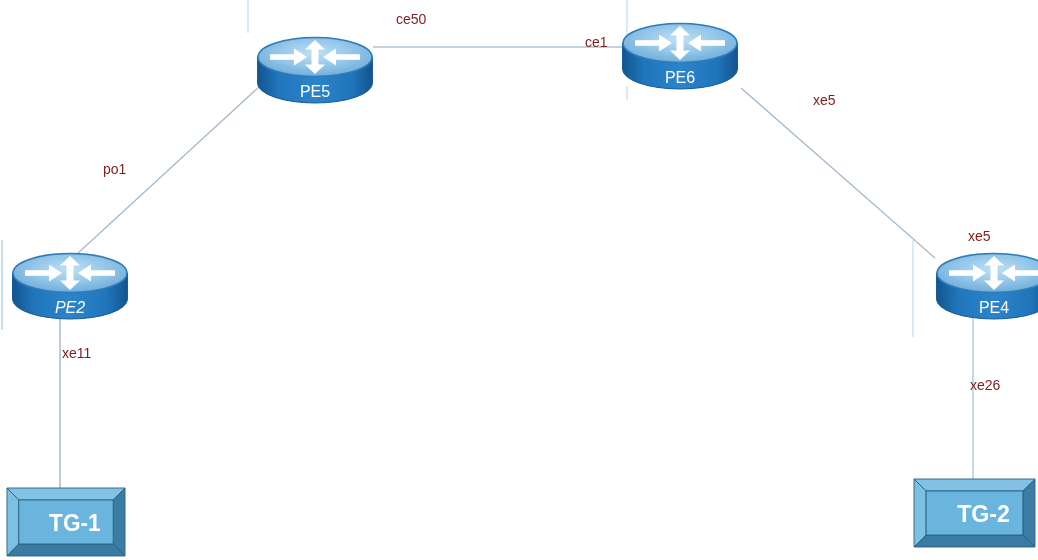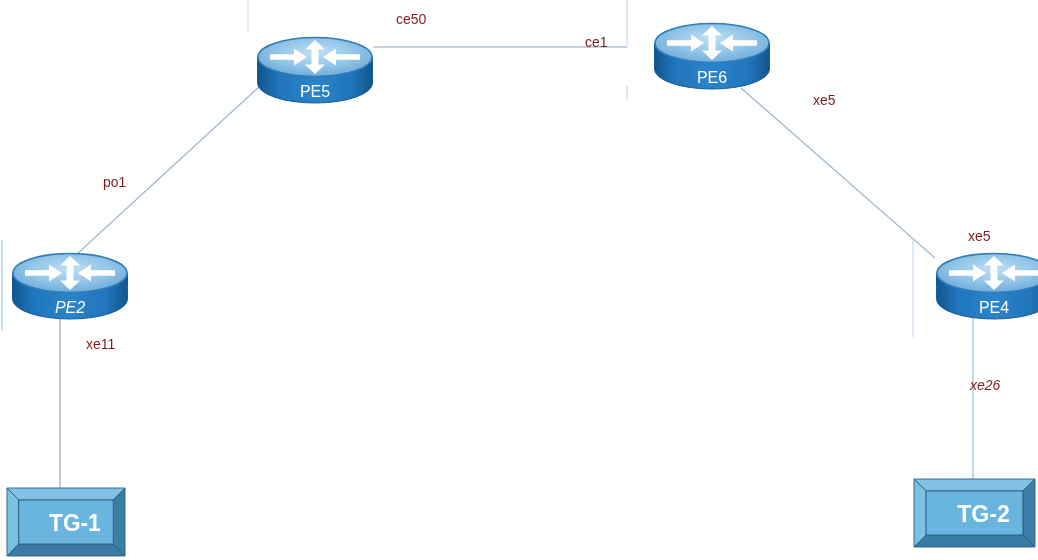--- a/index.html
+++ b/index.html
@@ -90,21 +90,21 @@
         <path d="M49,28.5 h20 L59,38 Z"></path>
         <path d="M14,18.2 h24 v5.6 h-24 Z"></path>
         <path d="M38,12.5 v17 L51,21 Z"></path>
         <path d="M80,18.2 h24 v5.6 h-24 Z"></path>
         <path d="M80,12.5 v17 L67,21 Z"></path>
       </g>
       <text class="node-label" x="59" y="61" text-anchor="middle">PE5</text>
     </svg>
   </div>
 
-  <div class="node" style="left:653px; top:22px; width:118px; height:68px;">
+  <div class="node" style="left:621px; top:22px; width:118px; height:68px;">
     <svg width="118" height="68" viewBox="0 0 118 68">
       <path d="M1.5,21 L1.5,47 A57.5,20 0 0 0 116.5,47 L116.5,21 Z" fill="url(#routerBody)" stroke="#1A5C96" stroke-width="1"></path>
       <ellipse cx="59" cy="21" rx="57" ry="19.5" fill="url(#routerTop)" stroke="#2E7CB8" stroke-width="1.6"></ellipse>
       <g fill="#ffffff">
         <path d="M55.5,12 h7 v18 h-7 Z"></path>
         <path d="M49,13.5 h20 L59,4 Z"></path>
         <path d="M49,28.5 h20 L59,38 Z"></path>
         <path d="M14,18.2 h24 v5.6 h-24 Z"></path>
         <path d="M38,12.5 v17 L51,21 Z"></path>
         <path d="M80,18.2 h24 v5.6 h-24 Z"></path>
@@ -169,19 +169,19 @@
         <polygon points="121,1 121,69 109,57 109,13" fill="#3C7DA6"></polygon>
         <polygon points="1,69 13,57 109,57 121,69" fill="#3A7BA3"></polygon>
         <rect x="13" y="13" width="96" height="44" fill="#69B5DE"></rect>
       </g>
       <text class="tg-label" x="70" y="44" text-anchor="middle">TG-2</text>
     </svg>
   </div>
 
   <div class="if-label" style="left:396px; top:7px;">ce50</div>
   <div class="if-label" style="left:585px; top:2px;margin-top:28px;">ce1</div>
-  <div class="if-label" style="left:103px; top:170px;">po1</div>
+  <div class="if-label" style="left:103px; top:157px;">po1</div>
   <div class="if-label" style="left:813px; top:88px;">xe5</div>
   <div class="if-label" style="left:968px; top:224px;">xe5</div>
-  <div class="if-label" style="left:62px;  top:332px;padding-left:24px;">xe11</div>
-  <div class="if-label" style="left:970px; top:373px;font-style:italic;">xe26</div>
+  <div class="if-label" style="left:62px;  top:341px;">xe11</div>
+  <div class="if-label" style="left:970px; top:373px;">xe26</div>
 
 </div>
 
 </body></html>

